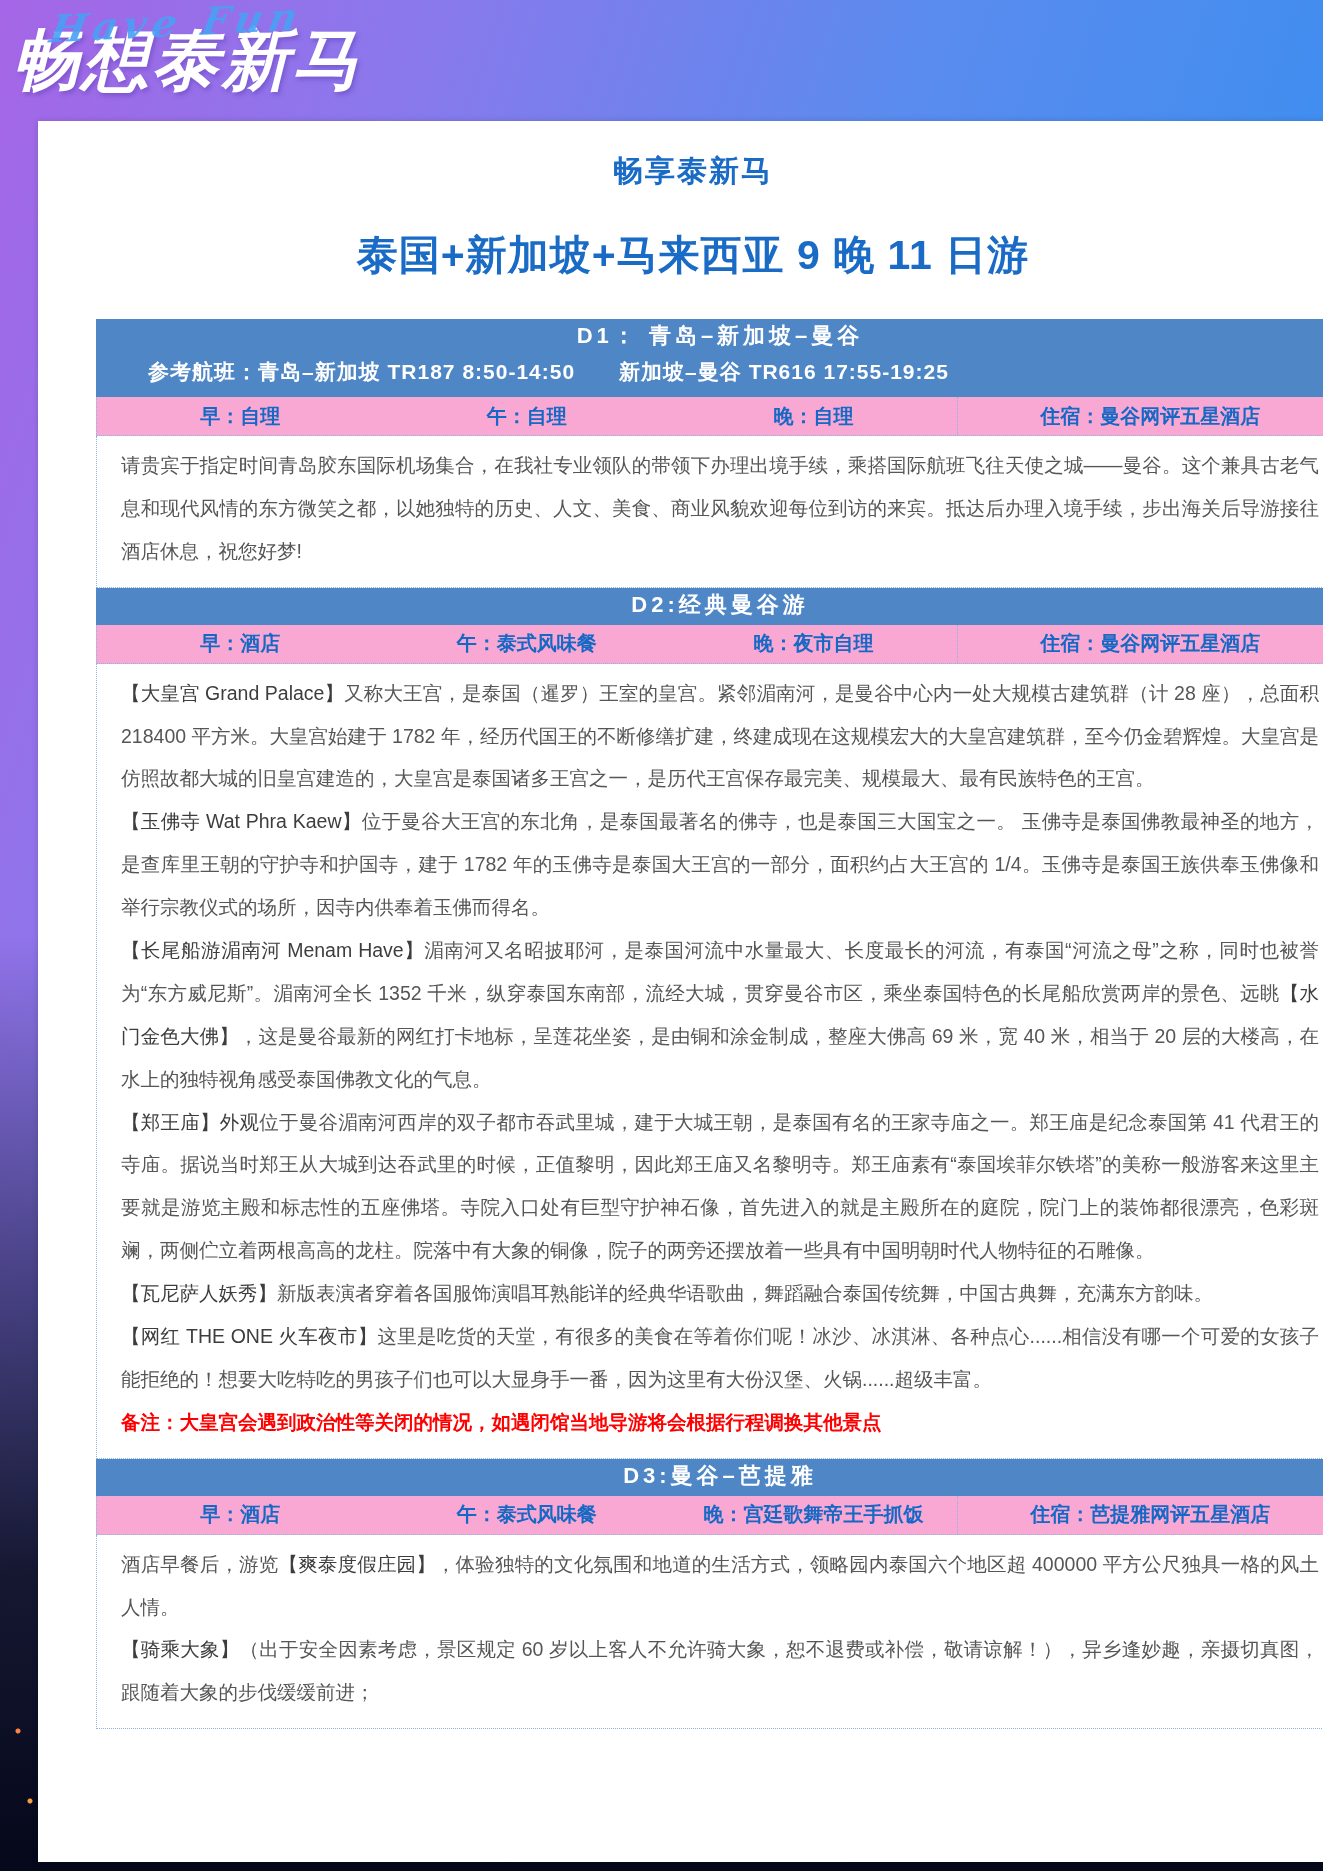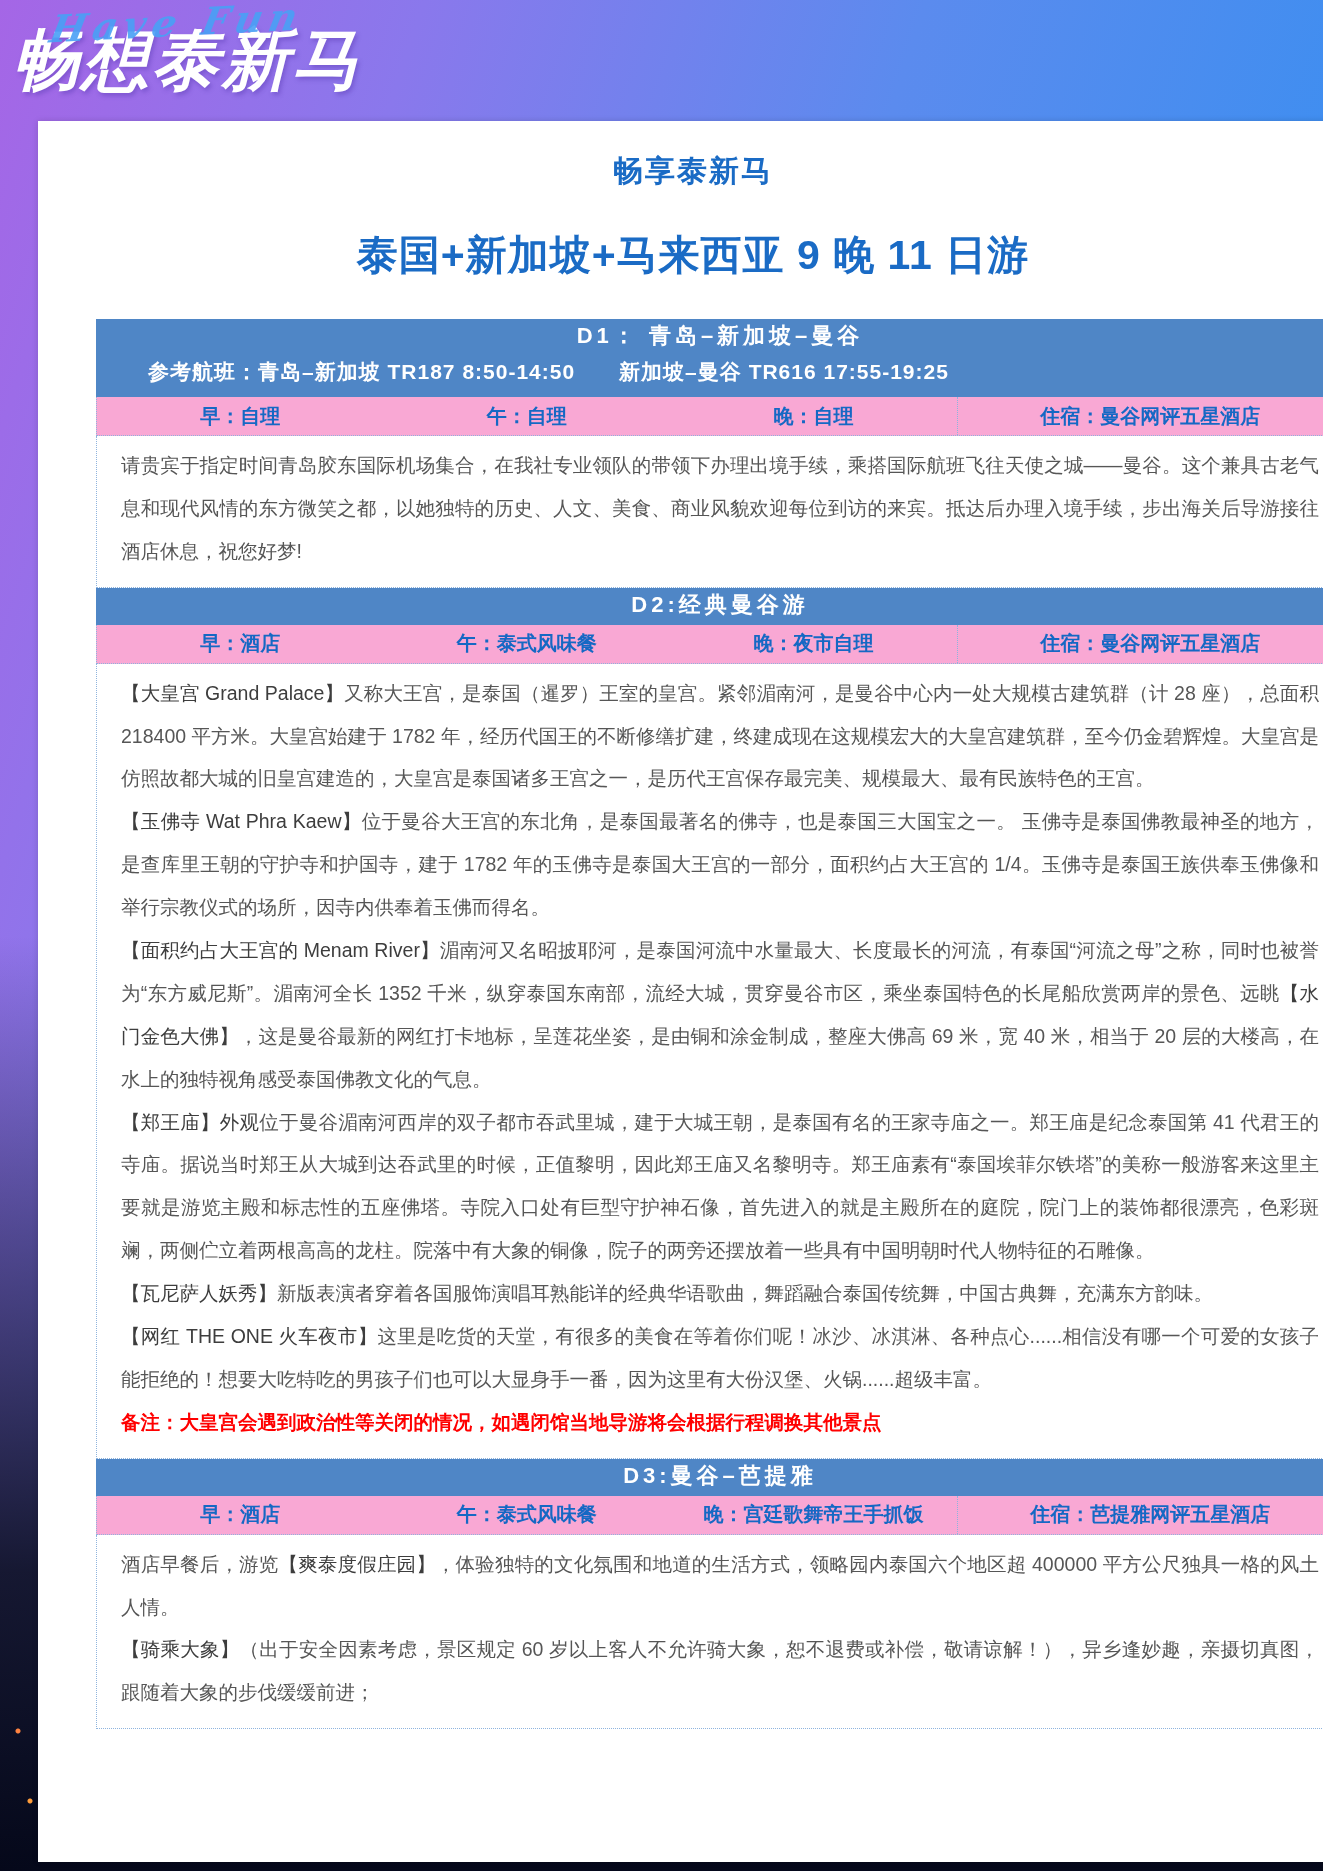--- a/index.html
+++ b/index.html
@@ -146,21 +146,21 @@
             <span>午：泰式风味餐</span>
             <span>晚：夜市自理</span>
           </div>
           <div class="meal-right">
             <span>住宿：曼谷网评五星酒店</span>
           </div>
         </div>
         <div class="day-body">
             <p><span class="b">【大皇宫 Grand Palace】</span><span>又称大王宫，是泰国（暹罗）王室的皇宫。紧邻湄南河，是曼谷中心内一处大规模古建筑群（计 28 座），总面积 218400 平方米。大皇宫始建于 1782 年，经历代国王的不断修缮扩建，终建成现在这规模宏大的大皇宫建筑群，至今仍金碧辉煌。大皇宫是仿照故都大城的旧皇宫建造的，大皇宫是泰国诸多王宫之一，是历代王宫保存最完美、规模最大、最有民族特色的王宫。</span></p>
             <p><span class="b">【玉佛寺 Wat Phra Kaew】</span><span>位于曼谷大王宫的东北角，是泰国最著名的佛寺，也是泰国三大国宝之一。 玉佛寺是泰国佛教最神圣的地方，是查库里王朝的守护寺和护国寺，建于 1782 年的玉佛寺是泰国大王宫的一部分，面积约占大王宫的 1/4。玉佛寺是泰国王族供奉玉佛像和举行宗教仪式的场所，因寺内供奉着玉佛而得名。</span></p>
-            <p><span class="b">【面积约占大王宫的 Menam River】</span><span>湄南河又名昭披耶河，是泰国河流中水量最大、长度最长的河流，有泰国“河流之母”之称，同时也被誉为“东方威尼斯”。湄南河全长 1352 千米，纵穿泰国东南部，流经大城，贯穿曼谷市区，乘坐泰国特色的长尾船欣赏两岸的景色、远眺</span><span class="b">【水门金色大佛】</span><span>，这是曼谷最新的网红打卡地标，呈莲花坐姿，是由铜和涂金制成，整座大佛高 69 米，宽 40 米，相当于 20 层的大楼高，在水上的独特视角感受泰国佛教文化的气息。</span></p>
+            <p><span class="b">【长尾船游湄南河 Menam Have】</span><span>湄南河又名昭披耶河，是泰国河流中水量最大、长度最长的河流，有泰国“河流之母”之称，同时也被誉为“东方威尼斯”。湄南河全长 1352 千米，纵穿泰国东南部，流经大城，贯穿曼谷市区，乘坐泰国特色的长尾船欣赏两岸的景色、远眺</span><span class="b">【水门金色大佛】</span><span>，这是曼谷最新的网红打卡地标，呈莲花坐姿，是由铜和涂金制成，整座大佛高 69 米，宽 40 米，相当于 20 层的大楼高，在水上的独特视角感受泰国佛教文化的气息。</span></p>
             <p><span class="b">【郑王庙】外观</span><span>位于曼谷湄南河西岸的双子都市吞武里城，建于大城王朝，是泰国有名的王家寺庙之一。郑王庙是纪念泰国第 41 代君王的寺庙。据说当时郑王从大城到达吞武里的时候，正值黎明，因此郑王庙又名黎明寺。郑王庙素有“泰国埃菲尔铁塔”的美称一般游客来这里主要就是游览主殿和标志性的五座佛塔。寺院入口处有巨型守护神石像，首先进入的就是主殿所在的庭院，院门上的装饰都很漂亮，色彩斑斓，两侧伫立着两根高高的龙柱。院落中有大象的铜像，院子的两旁还摆放着一些具有中国明朝时代人物特征的石雕像。</span></p>
             <p><span class="b">【瓦尼萨人妖秀】</span><span>新版表演者穿着各国服饰演唱耳熟能详的经典华语歌曲，舞蹈融合泰国传统舞，中国古典舞，充满东方韵味。</span></p>
             <p><span class="b">【网红 THE ONE 火车夜市】</span><span>这里是吃货的天堂，有很多的美食在等着你们呢！冰沙、冰淇淋、各种点心......相信没有哪一个可爱的女孩子能拒绝的！想要大吃特吃的男孩子们也可以大显身手一番，因为这里有大份汉堡、火锅......超级丰富。</span></p>
             <p class="red-note"><span class="red">备注：大皇宫会遇到政治性等关闭的情况，如遇闭馆当地导游将会根据行程调换其他景点</span></p>
           </div>
       </section>
 
       <section class="day-block">
         <div class="day-header">
           <div class="day-title">D3:曼谷–芭提雅</div>

